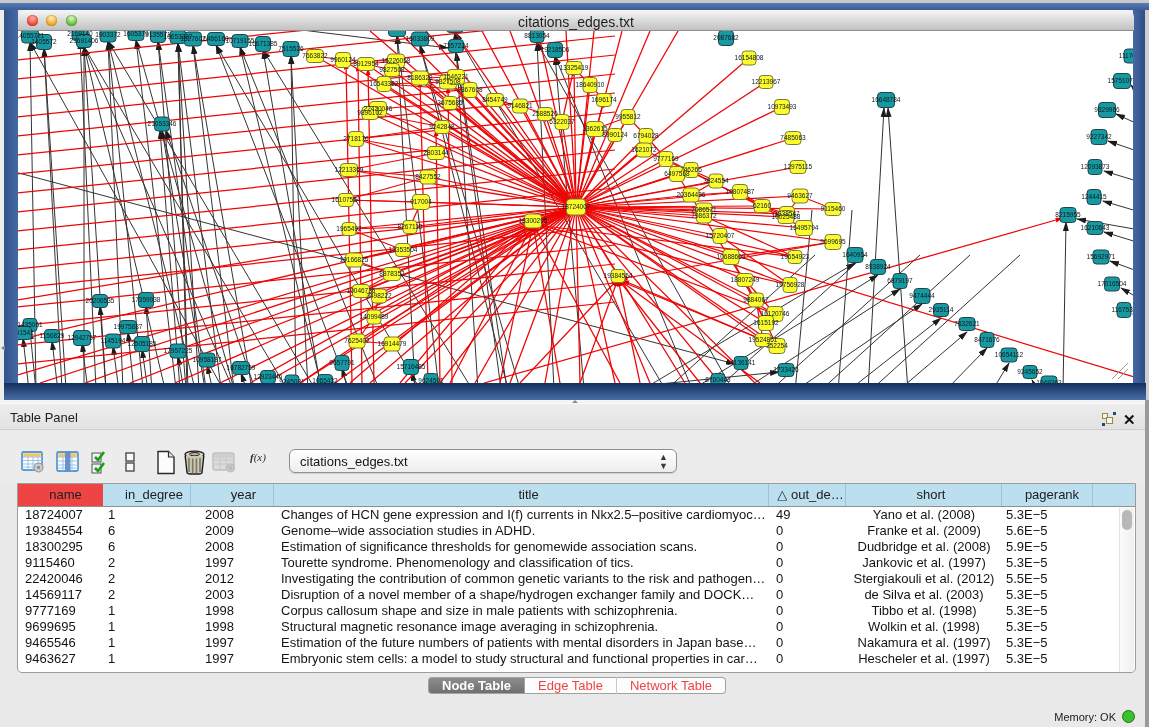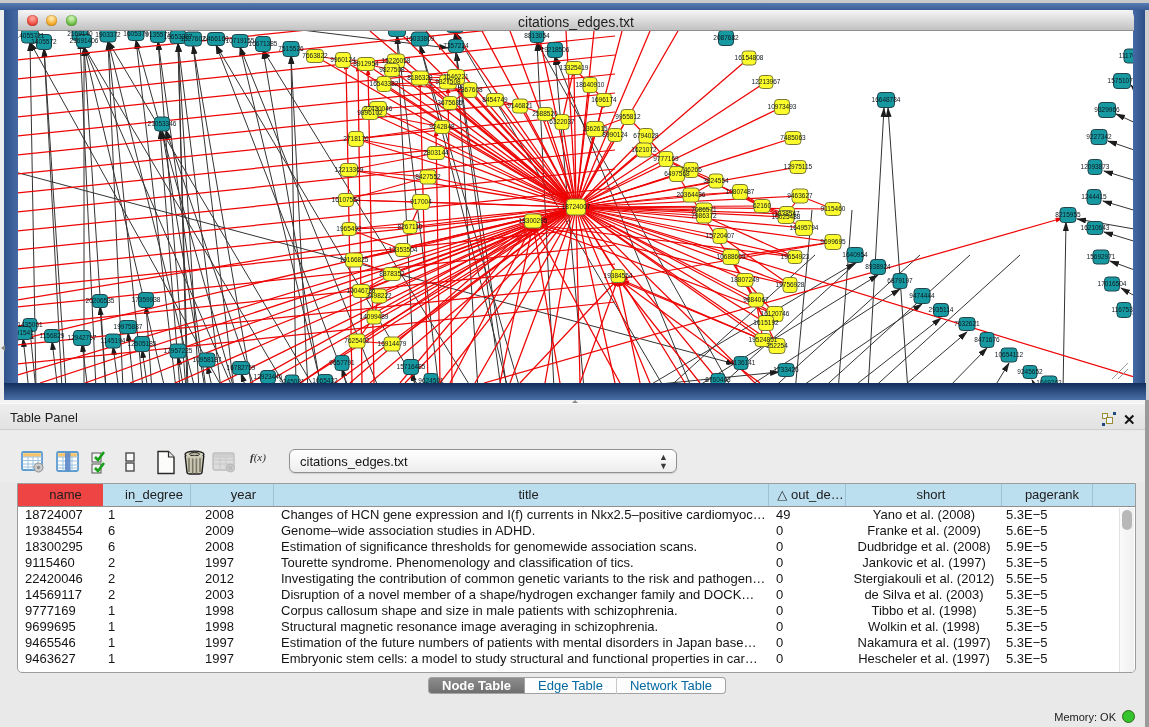--- a/index.html
+++ b/index.html
@@ -52,21 +52,21 @@
 #tbody { position:absolute; left:0; top:23px; width:1117px; }
 .tr { position:relative; height:16px; }
 .c { position:absolute; top:0; height:16px; font-size:13px; color:#141414; line-height:16px; white-space:nowrap; overflow:hidden; }
 .c0 { left:7px; width:78px; } .c1 { left:90px; width:91px; } .c2 { left:187px; width:69px; }
 .c3 { left:263px; width:488px; } .c4 { left:758px; width:70px; } .c5 { left:828px; width:156px; text-align:center; }
 .c6 { left:988px; width:87px; }
 #vscroll { position:absolute; right:1px; top:24px; width:15px; height:165px; background:linear-gradient(90deg,#fafafa,#f0f0f0); border-left:1px solid #e2e2e2;}
 #vthumb { position:absolute; left:2px; top:2px; width:10px; height:20px; border-radius:5px; background:#b8b8b8; }
 
 #tabs { position:absolute; left:428px; top:677px; height:17px; font-size:13px; }
-.seg { float:left; height:17px; line-height:16px; padding:0 13px; background:#fdfdfd; color:#0369a1; border-top:1px solid #a2a2a2; border-bottom:1px solid #a2a2a2; }
+.seg { float:left; height:17px; line-height:16px; padding:0 13px; background:#fdfdfd; color:#ef4444; border-top:1px solid #a2a2a2; border-bottom:1px solid #a2a2a2; }
 #seg1 { border-left:1px solid #a2a2a2; border-radius:4px 0 0 4px; background:linear-gradient(#8d8d8d,#6f6f6f); color:#fff;font-weight:bold; }
 #seg2 { border-left:1px solid #a2a2a2; }
 #seg3 { border-left:1px solid #c9c9c9; border-right:1px solid #a2a2a2; border-radius:0 4px 4px 0; }
 
 #mem { position:absolute; right:33px; top:711px; font-size:11px; color:#202020; }
 #memdot { position:absolute; right:14px; top:710px; width:13px; height:13px; border-radius:50%; background:#35c42d; border:1px solid #2a6a18; }
 #rightedge { position:absolute; right:0; top:400px; width:4px; height:327px; background:#9a9a9a; }
 .sidearrow { position:absolute; left:1px; top:345px; width:0; height:0; border-top:3px solid transparent; border-bottom:3px solid transparent; border-right:4px solid #8a8a8a; }
 </style></head>
 <body>

